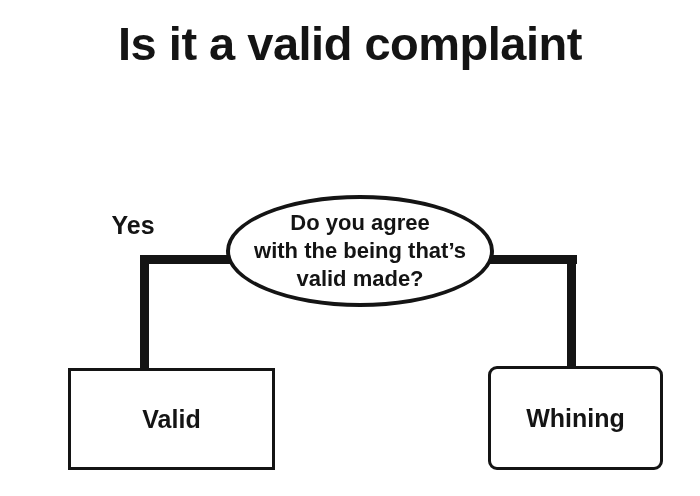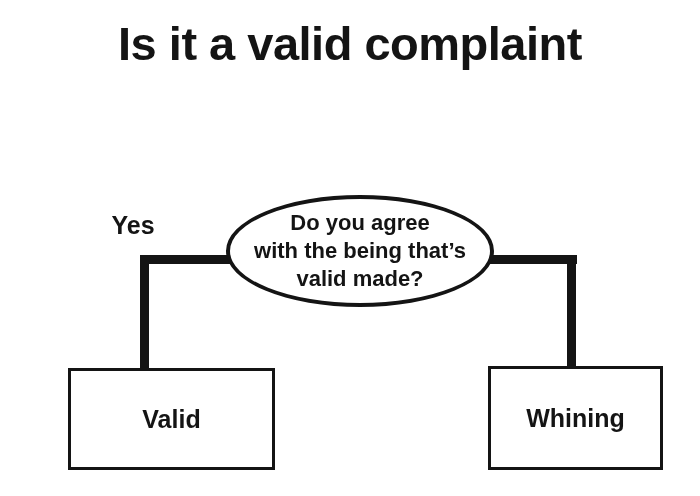--- a/index.html
+++ b/index.html
@@ -89,21 +89,21 @@
     display: flex;
     flex-direction: column;
     align-items: center;
     justify-content: center;
     text-align: center;
     font-size: 25px;
     font-weight: bold;
     line-height: 34px;
   }
   .box-valid   { left: 40px;  top: 368px; width: 207px; height: 102px; margin-left: 28px; }
-  .box-whining { left: 488px; top: 366px; width: 175px; height: 104px; }
+  .box-whining { left: 488px; top: 366px; width: 175px; height: 104px; border-radius: 9px; }
 </style>
 </head>
 <body>
 
 <div id="canvas">
 
   <div class="connector conn-yes-h"></div>
   <div class="connector conn-yes-v"></div>
   <div class="connector conn-no-h"></div>
   <div class="connector conn-no-v"></div>

